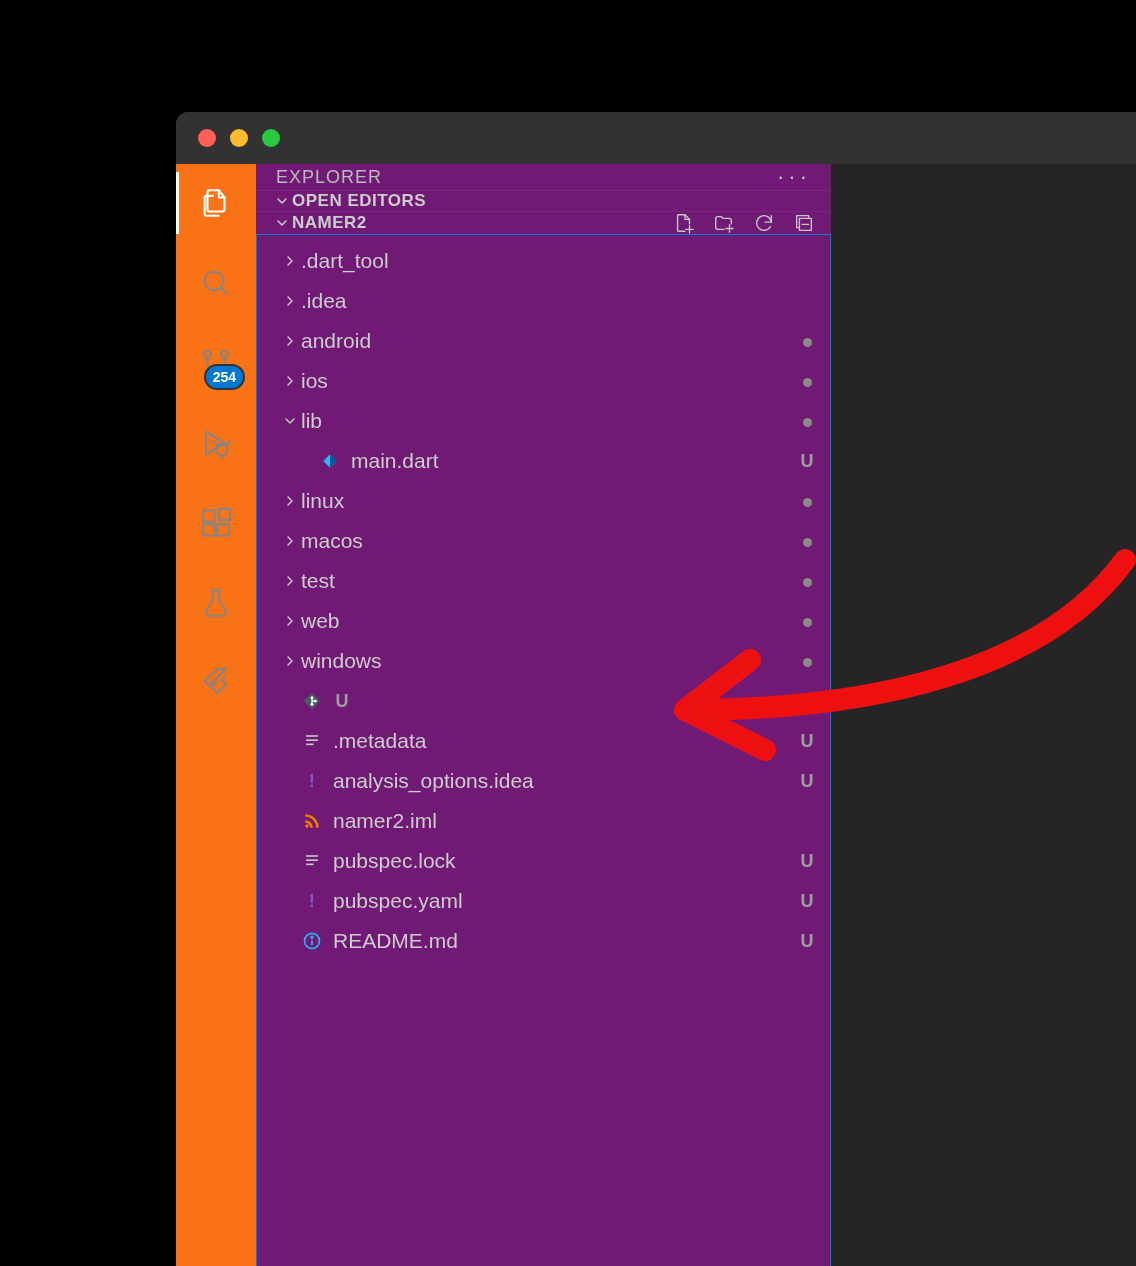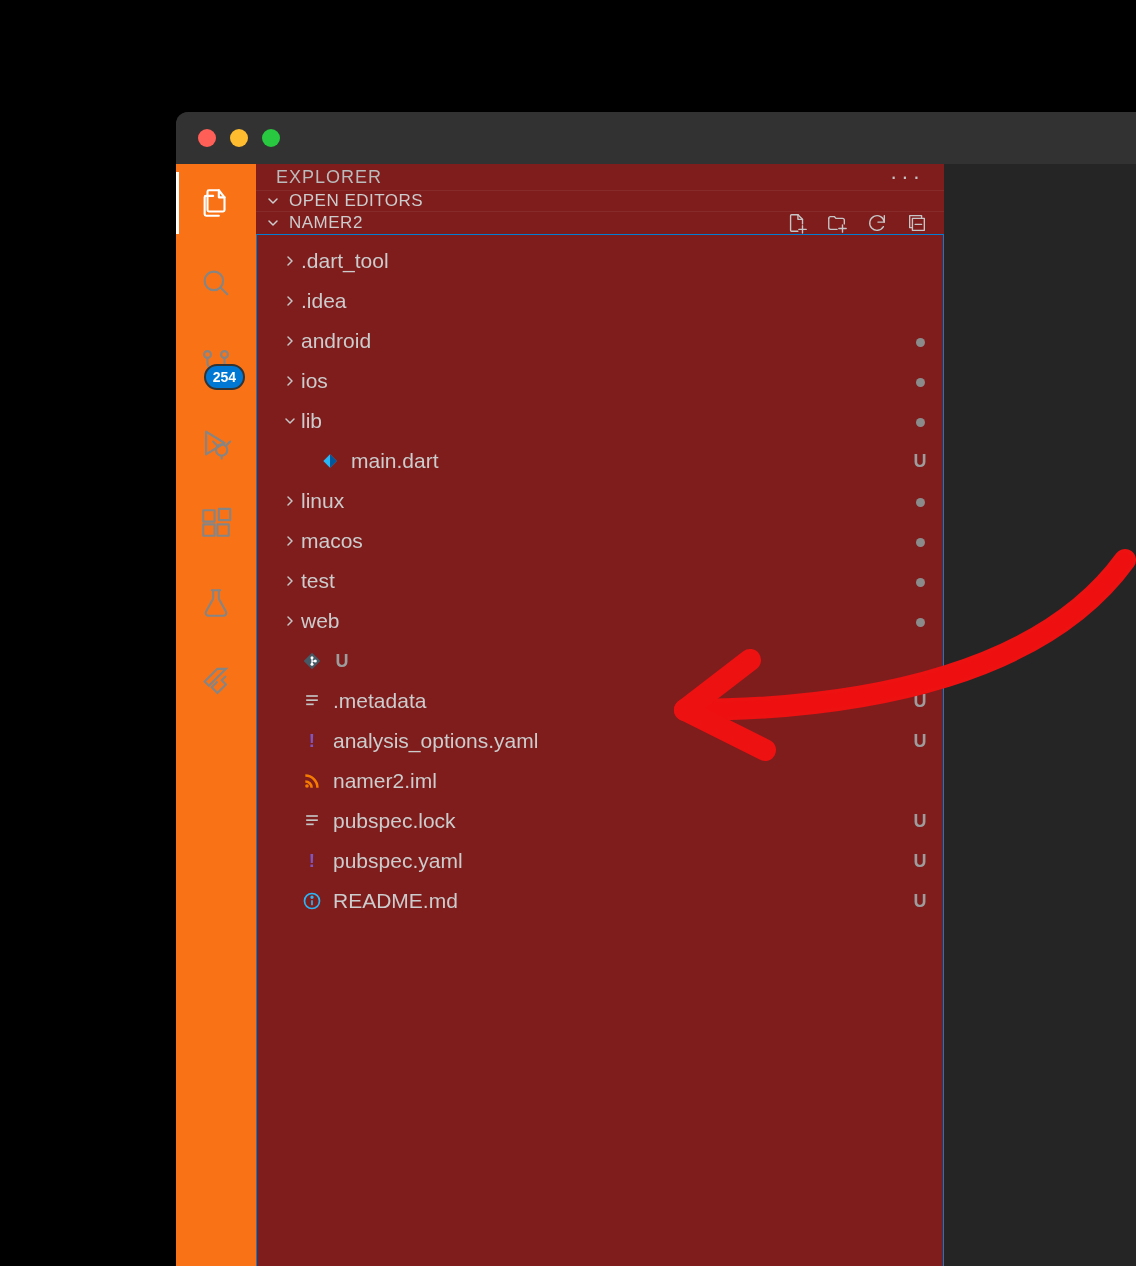--- a/index.html
+++ b/index.html
@@ -9,24 +9,24 @@
 .dot.red{background:#ff5f57}
 .dot.yellow{background:#febc2e}
 .dot.green{background:#28c840}
 .body{display:flex;height:calc(100% - 52px)}
 .activitybar{width:80px;background:#f97316;display:flex;flex-direction:column;align-items:center;padding-top:22px;gap:46px}
 .ab-item{width:34px;height:34px;color:#858585;display:flex;align-items:center;justify-content:center;position:relative;cursor:pointer}
 .ab-item.active{color:#fff}
 .ab-item.active::before{content:"";position:absolute;left:-23px;top:-14px;width:3px;height:62px;background:#fff}
 .ab-item svg{width:34px;height:34px}
 .badge{position:absolute;bottom:-10px;right:-12px;background:#0078d4;color:#fff;border-radius:14px;font-size:14px;font-weight:700;line-height:1;padding:4px 7px;border:2px solid #333333}
-.sidebar{width:688px;background:#7f1d1d;color:#cccccc;display:flex;flex-direction:column}
+.sidebar{width:575px;background:#701a75;color:#cccccc;display:flex;flex-direction:column}
 .panel-header{display:flex;align-items:center;justify-content:space-between;padding:0 20px;height:50px;color:#bbbbbb;font-size:18px;letter-spacing:1px}
 .panel-actions{color:#c5c5c5;font-size:22px;letter-spacing:4px;cursor:pointer}
-.section-header{display:flex;align-items:center;height:36px;padding-left:7px;gap:6px;font-size:17px;font-weight:400;letter-spacing:.5px;color:#cccccc;cursor:pointer;border-top:1px solid rgba(255,255,255,.06)}
+.section-header{display:flex;align-items:center;height:36px;padding-left:16px;font-size:17px;font-weight:700;letter-spacing:.5px;color:#cccccc;cursor:pointer;border-top:1px solid rgba(255,255,255,.06)}
 .section-header:first-of-type{border-top:0}
 .section-header .chev{width:20px;height:20px;display:flex;align-items:center;justify-content:center}
 .section-header .tools{margin-left:auto;display:flex;gap:18px;padding-right:16px;color:#c5c5c5}
 .section-header .tools svg{width:22px;height:22px}
 .tree{position:relative;border:1px solid #007fd4;border-top:1px solid #007fd4;padding:6px 0 600px 0}
 .row{display:flex;align-items:center;height:40px;padding-right:14px;font-size:21px;color:#cccccc;cursor:pointer}
 .row .twisty{width:22px;display:flex;align-items:center;justify-content:center;color:#c5c5c5;flex:0 0 22px}
 .row .ficon{width:22px;height:22px;display:flex;align-items:center;justify-content:center;margin-right:10px}
 .row .label{flex:1}
 .row .status{width:18px;text-align:center;color:#9d9d9d;font-weight:700;font-size:18px}
@@ -239,20 +239,29 @@
           <div class="row ind1">
             <span class="twisty">
               <svg class="codeicon" viewBox="0 0 16 16" width="16" height="16">
                 <polyline points="6 4 10 8 6 12"></polyline>
               </svg>
             </span>
             <span class="label">web</span>
             <span class="status"><span class="dot-status"></span></span>
           </div>
           <div class="row ind1">
+            <span class="twisty">
+              <svg class="codeicon" viewBox="0 0 16 16" width="16" height="16">
+                <polyline points="6 4 10 8 6 12"></polyline>
+              </svg>
+            </span>
+            <span class="label">windows</span>
+            <span class="status"><span class="dot-status"></span></span>
+          </div>
+          <div class="row ind1">
             <span class="twisty"></span>
             <span class="ficon">
               <svg viewBox="0 0 24 24" width="20" height="20">
                 <path fill="#455a64" d="M12 2l10 10-10 10L2 12 12 2z"></path>
                 <circle cx="12" cy="8" r="1.8" fill="#fff"></circle>
                 <circle cx="12" cy="16" r="1.8" fill="#fff"></circle>
                 <circle cx="16" cy="12" r="1.8" fill="#fff"></circle>
                 <path stroke="#fff" stroke-width="1.5" d="M12 8v8M12 12h4"></path>
               </svg>
             </span>
@@ -270,21 +279,21 @@
             <span class="label">.metadata</span>
             <span class="status">U</span>
           </div>
           <div class="row ind1">
             <span class="twisty"></span>
             <span class="ficon">
               <svg viewBox="0 0 24 24" width="20" height="20">
                 <text x="8" y="19" font-size="22" font-weight="800" fill="#7e57c2">!</text>
               </svg>
             </span>
-            <span class="label">analysis_options.yaml</span>
+            <span class="label">analysis_options.idea</span>
             <span class="status">U</span>
           </div>
           <div class="row ind1">
             <span class="twisty"></span>
             <span class="ficon">
               <svg viewBox="0 0 24 24" width="20" height="20" fill="#f57c00">
                 <circle cx="6" cy="18" r="2.2"></circle>
                 <path d="M4 11a9 9 0 0 1 9 9h-3a6 6 0 0 0-6-6v-3z"></path>
                 <path d="M4 4a16 16 0 0 1 16 16h-3A13 13 0 0 0 4 7V4z"></path>
               </svg>

